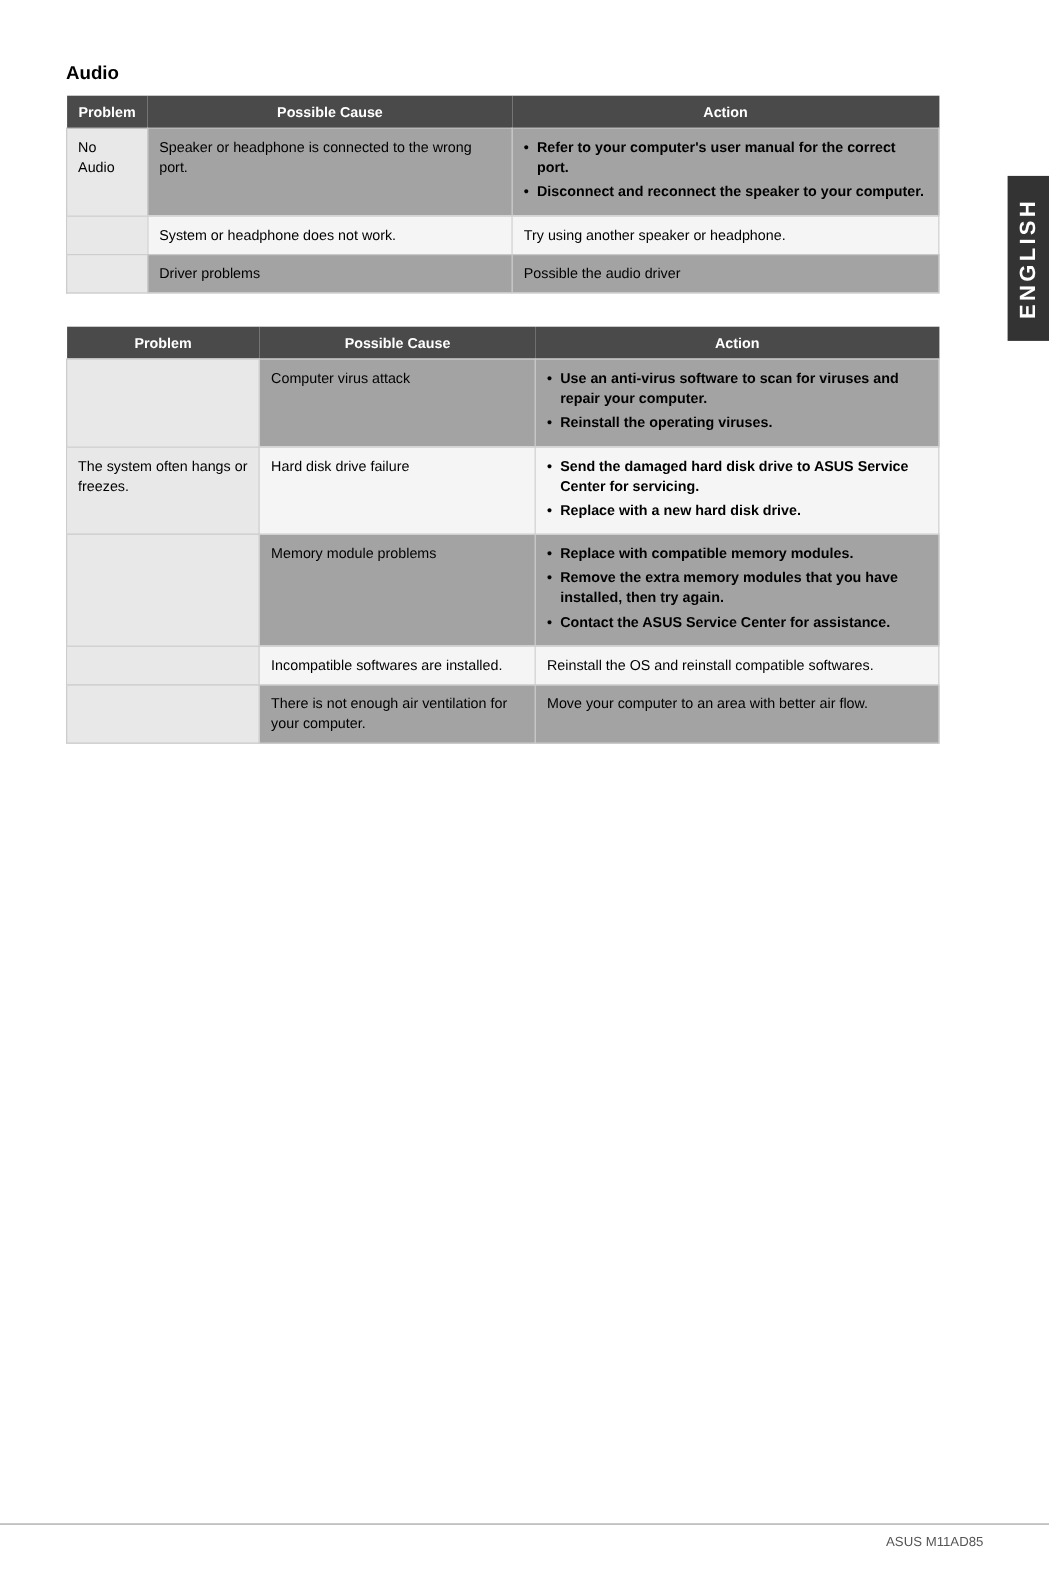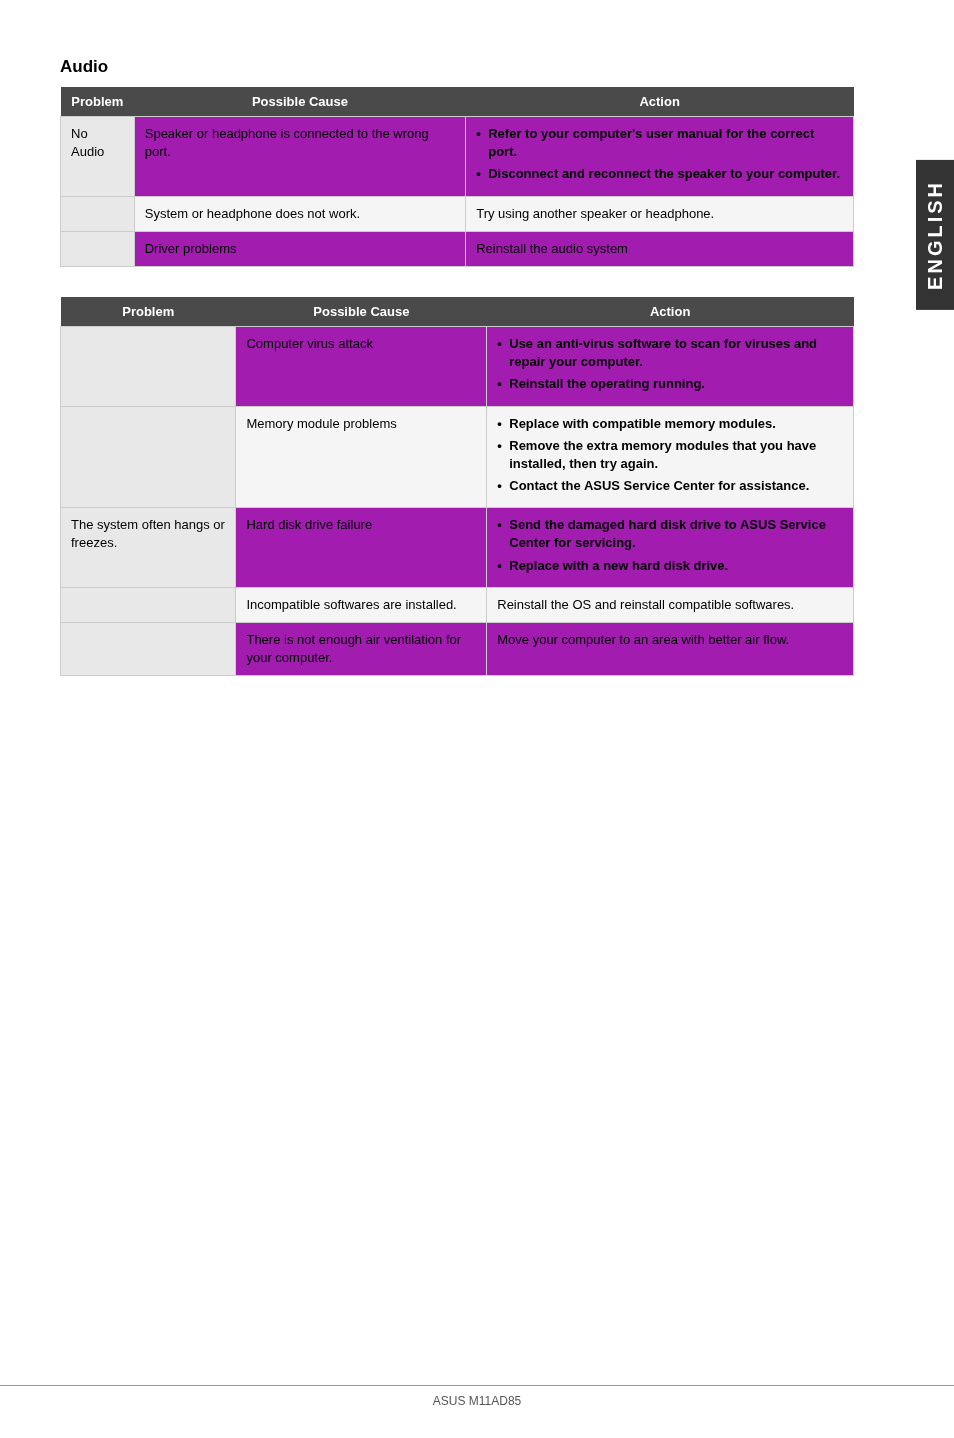--- a/index.html
+++ b/index.html
@@ -37,21 +37,21 @@
     }
 
     thead th {
       padding: 7px 10px;
       text-align: center;
       font-weight: bold;
       font-size: 13px;
     }
 
     tbody tr {
-      background-color: #a21caf;
+      background-color: #a3a3a3;
     }
 
     tbody tr:nth-child(even) {
       background-color: #f5f5f5;
     }
 
     tbody td {
       padding: 8px 10px;
       vertical-align: top;
       border: 1px solid #ccc;
@@ -97,21 +97,21 @@
     }
 
     .footer {
       position: absolute;
       bottom: 30px;
       left: 0;
       right: 0;
       padding: 0 60px;
       border-top: 1px solid #999;
       display: flex;
-      justify-content: center;
+      justify-content: flex-end;
       padding-top: 8px;
       font-size: 12px;
       color: #555;
     }
 
     tbody td:first-child {
       background-color: #e8e8e8;
     }
   </style>
 </head>
@@ -145,21 +145,21 @@
         <tr>
           <td></td>
           <td>System or headphone does not work.</td>
           <td>Try using another speaker or headphone.</td>
         </tr>
 
 
         <tr>
           <td></td>
           <td>Driver problems</td>
-          <td>Reinstall the audio system</td>
+          <td>Possible the audio driver</td>
         </tr>
       </tbody>
     </table>
   </div>
 
   <div>
     <table>
       <thead>
         <tr>
           <th>Problem</th>
@@ -169,44 +169,44 @@
       </thead>
       <tbody>
 
 
         <tr>
           <td></td>
           <td>Computer virus attack</td>
           <td>
             <ul class="bullet-list">
               <li>Use an anti-virus software to scan for viruses and repair your computer.</li>
-              <li>Reinstall the operating running.</li>
+              <li>Reinstall the operating viruses.</li>
+            </ul>
+          </td>
+        </tr>
+
+        <tr>
+          <td>The system often hangs or freezes.</td>
+          <td>Hard disk drive failure</td>
+          <td>
+            <ul class="bullet-list">
+              <li>Send the damaged hard disk drive to ASUS Service Center for servicing.</li>
+              <li>Replace with a new hard disk drive.</li>
             </ul>
           </td>
         </tr>
 
         <tr>
           <td></td>
           <td>Memory module problems</td>
           <td>
             <ul class="bullet-list">
               <li>Replace with compatible memory modules.</li>
               <li>Remove the extra memory modules that you have installed, then try again.</li>
               <li>Contact the ASUS Service Center for assistance.</li>
-            </ul>
-          </td>
-        </tr>
-
-        <tr>
-          <td>The system often hangs or freezes.</td>
-          <td>Hard disk drive failure</td>
-          <td>
-            <ul class="bullet-list">
-              <li>Send the damaged hard disk drive to ASUS Service Center for servicing.</li>
-              <li>Replace with a new hard disk drive.</li>
             </ul>
           </td>
         </tr>
 
         <tr>
           <td></td>
           <td>Incompatible softwares are installed.</td>
           <td>Reinstall the OS and reinstall compatible softwares.</td>
         </tr>
 

